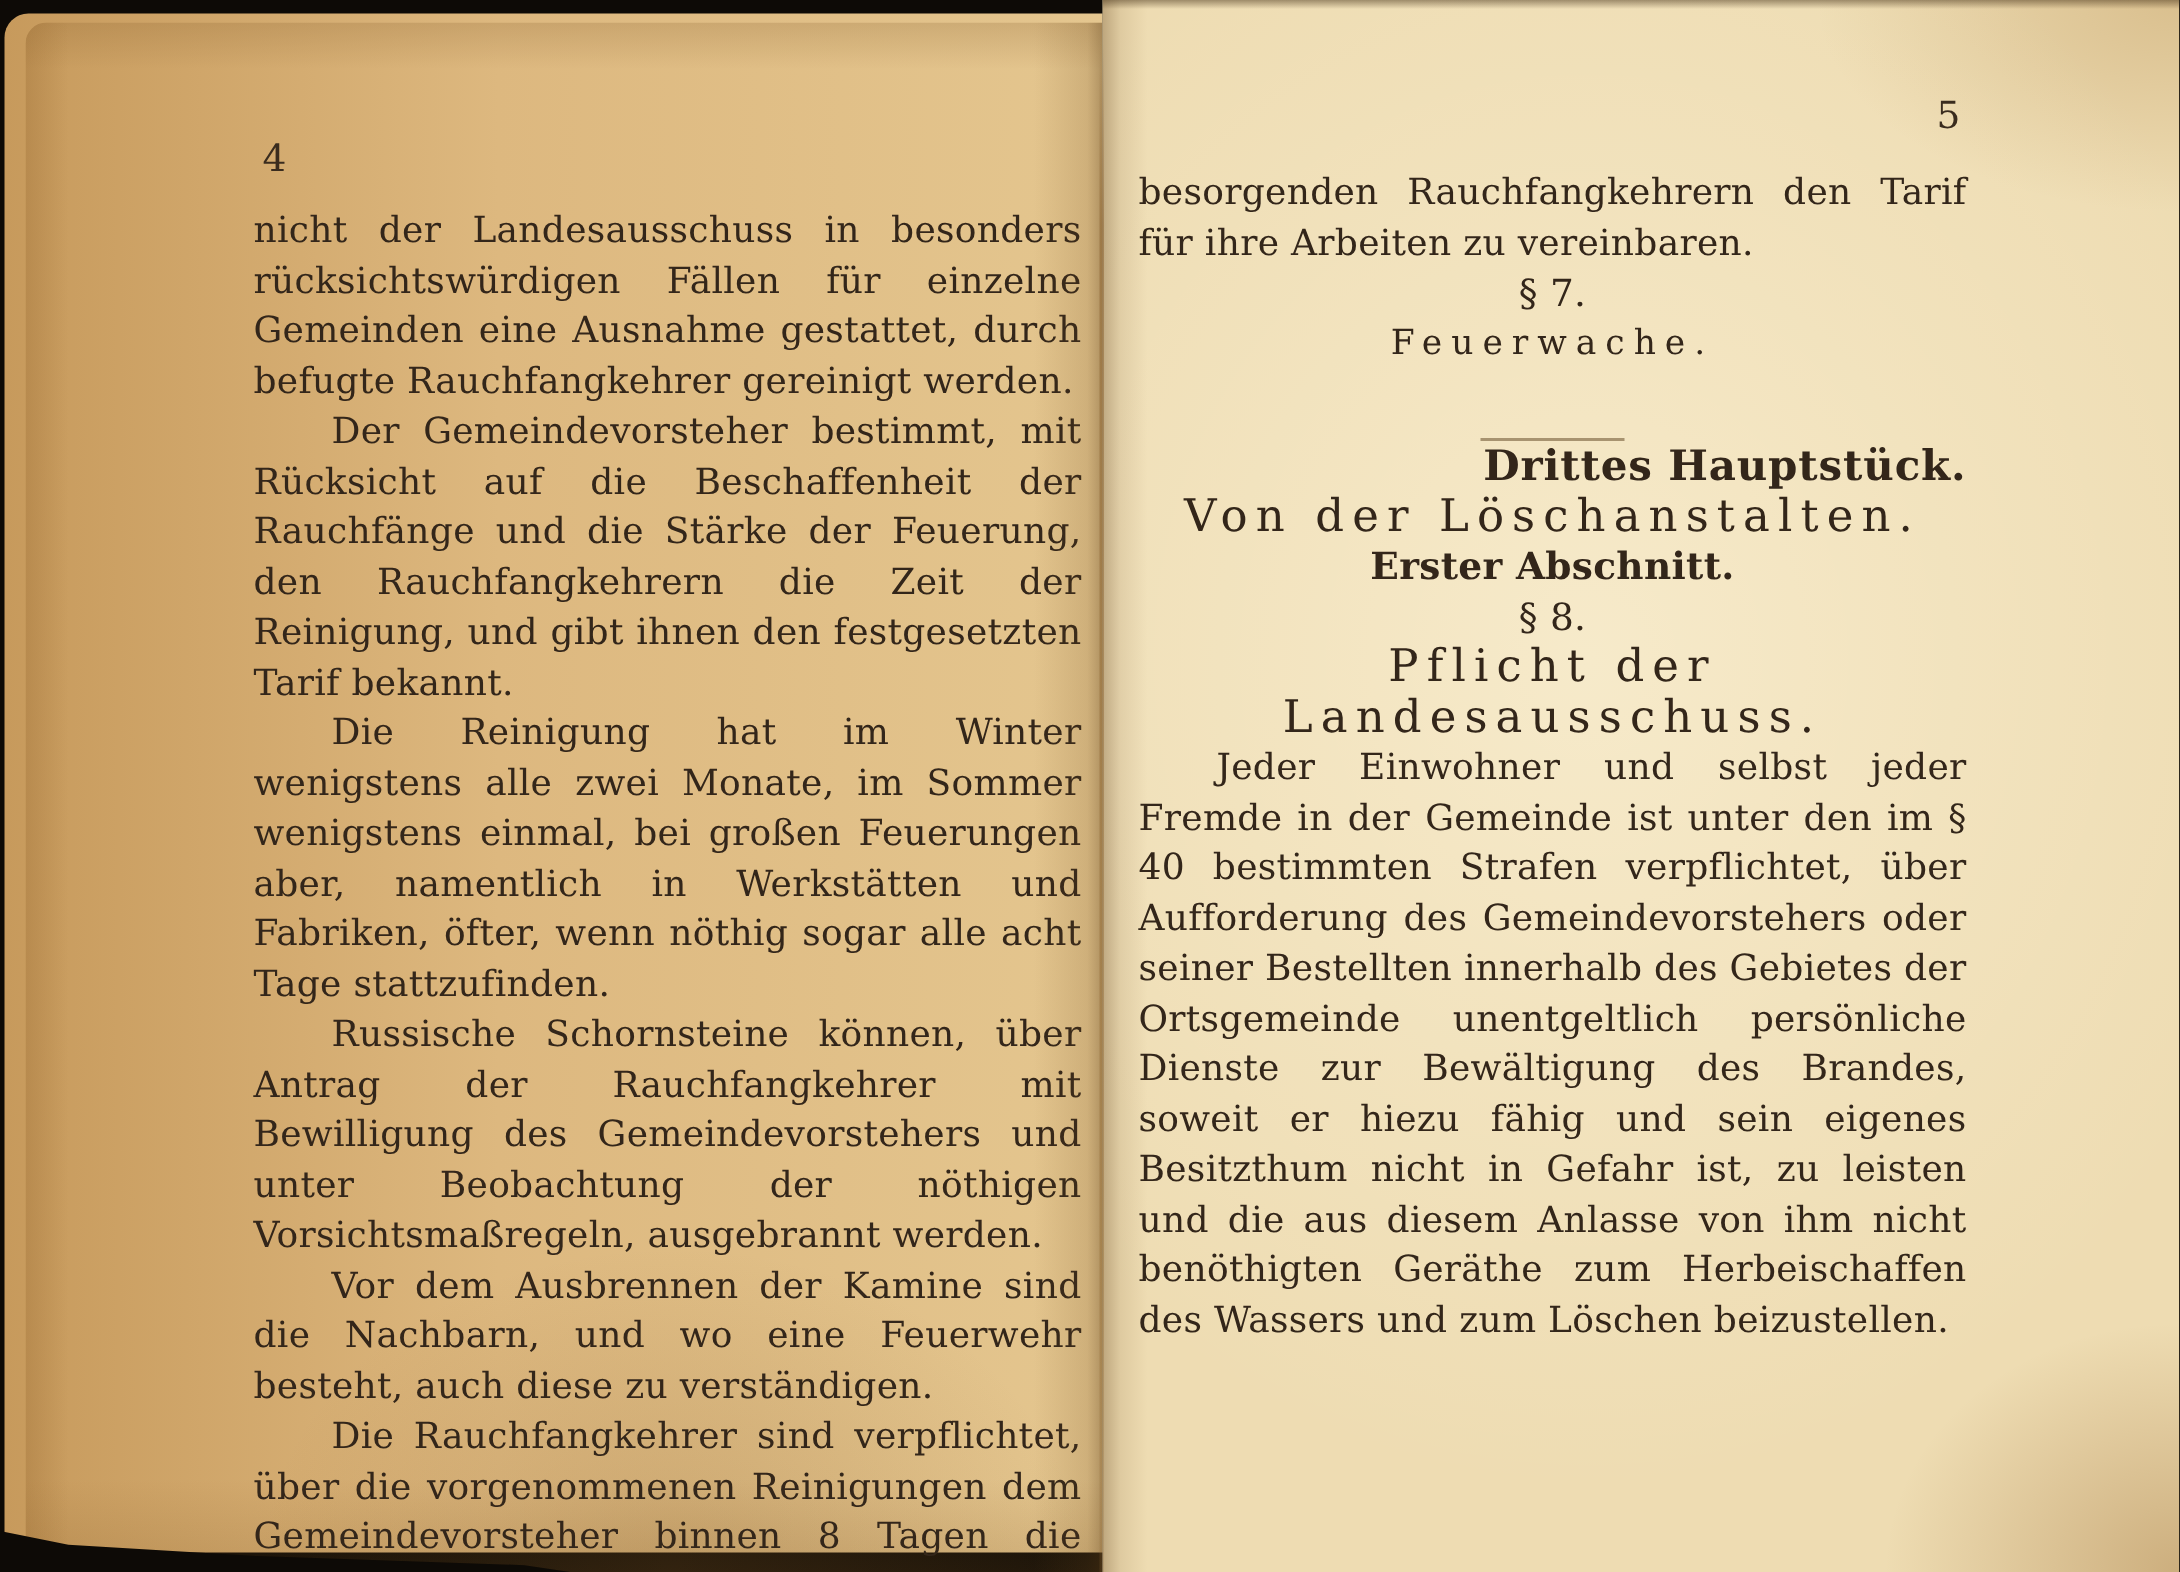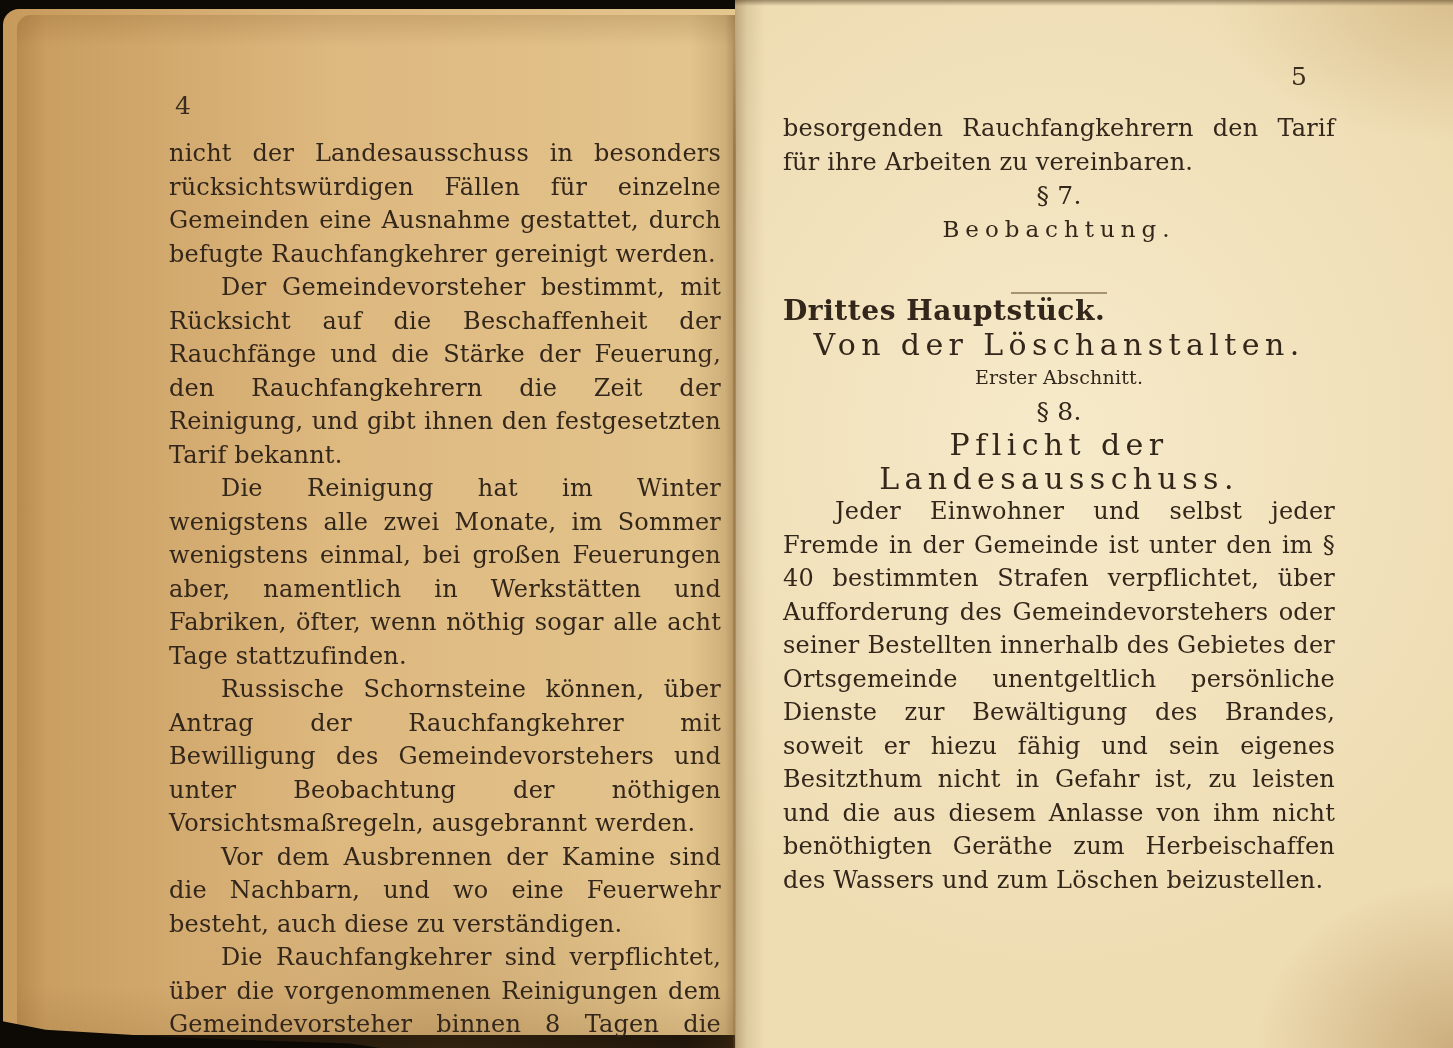--- a/index.html
+++ b/index.html
@@ -59,23 +59,23 @@
 
   .ink{color:#33261a;}
   .col{position:absolute;width:552px;text-align:justify;font-size:24px;line-height:33.5px;
        letter-spacing:.2px;}
   .col p{margin:0;}
   .col p.ind{text-indent:52px;}
   .pageno{position:absolute;font-size:25px;color:#3a2c1e;}
 
   .h-par{ text-align:center;font-size:25px;margin:0;}
   .h-spaced{text-align:center;font-size:23px;letter-spacing:.26em;margin:0;}
-  .h-chapter{text-align:left;font-size:28px;font-weight:bold;letter-spacing:.02em;margin:0;}
+  .h-chapter{text-align:right;font-size:28px;font-weight:bold;letter-spacing:.02em;margin:0;}
   .h-sub{text-align:center;font-size:30px;letter-spacing:.18em;margin:0;}
-  .h-sect{text-align:center;font-size:19px;font-weight:normal;margin:0;}
+  .h-sect{text-align:center;font-size:25px;font-weight:bold;margin:0;}
   .divider{width:96px;height:0;border-top:2px solid rgba(104,78,44,.55);margin:0 auto;}
 
   
   .mt10{margin-top:10px;} .mt14{margin-top:14px;} .mt18{margin-top:18px;} .mt30{margin-top:30px;} .mt46{margin-top:46px;} .mt54{margin-top:54px;}
 </style>
 </head>
 <body>
 
 <div class="scene">
 
@@ -91,25 +91,25 @@
       <p class="ind mt10">Russische Schornsteine können, über Antrag der Rauchfangkehrer mit Bewilligung des Gemeindevorstehers und unter Beobachtung der nöthigen Vorsichtsmaßregeln, ausgebrannt werden.</p>
       <p class="ind mt10">Vor dem Ausbrennen der Kamine sind die Nachbarn, und wo eine Feuerwehr besteht, auch diese zu verständigen.</p>
       <p class="ind mt10">Die Rauchfangkehrer sind verpflichtet, über die vorgenommenen Reinigungen dem Gemeindevorsteher binnen 8 Tagen die Anzeige zu erstatten.</p>
 
     </div>
   </div>
 
   <div class="page-right">
     <div class="pageno" style="left:556px;top:62px;">5</div>
 
-    <div class="col ink" style="left:48px;top:112px;">
+    <div class="col ink" style="left:24px;top:112px;">
       <p>besorgenden Rauchfangkehrern den Tarif für ihre Arbeiten zu vereinbaren.</p>
 
       <p class="h-par mt30">§ 7.</p>
-      <p class="h-spaced mt18">Beobachtung.</p>
+      <p class="h-spaced mt18">Feuerwache.</p>
 
       <div class="divider mt46"></div>
 
       <p class="h-chapter mt54">Drittes Hauptstück.</p>
       <p class="h-sub mt14">Von der Löschanstalten.</p>
       <p class="h-sect mt14">Erster Abschnitt.</p>
       <p class="h-par mt14">§ 8.</p>
       <p class="h-sub mt14">Pflicht der Landesausschuss.</p>
       <p class="ind mt18">Jeder Einwohner und selbst jeder Fremde in der Gemeinde ist unter den im § 40 bestimmten Strafen verpflichtet, über Aufforderung des Gemeindevorstehers oder seiner Bestellten innerhalb des Gebietes der Ortsgemeinde unentgeltlich persönliche Dienste zur Bewältigung des Brandes, soweit er hiezu fähig und sein eigenes Besitzthum nicht in Gefahr ist, zu leisten und die aus diesem Anlasse von ihm nicht benöthigten Geräthe zum Herbeischaffen des Wassers und zum Löschen beizustellen.</p>
     </div>

